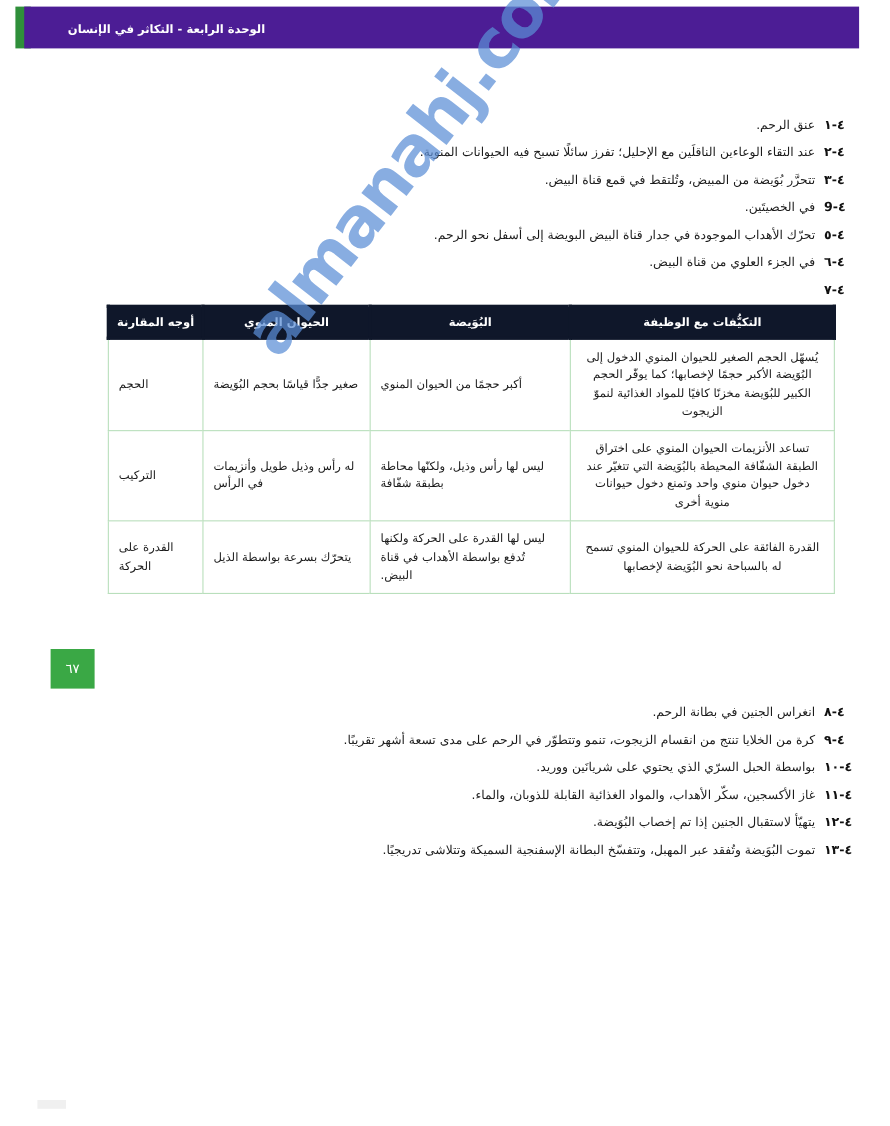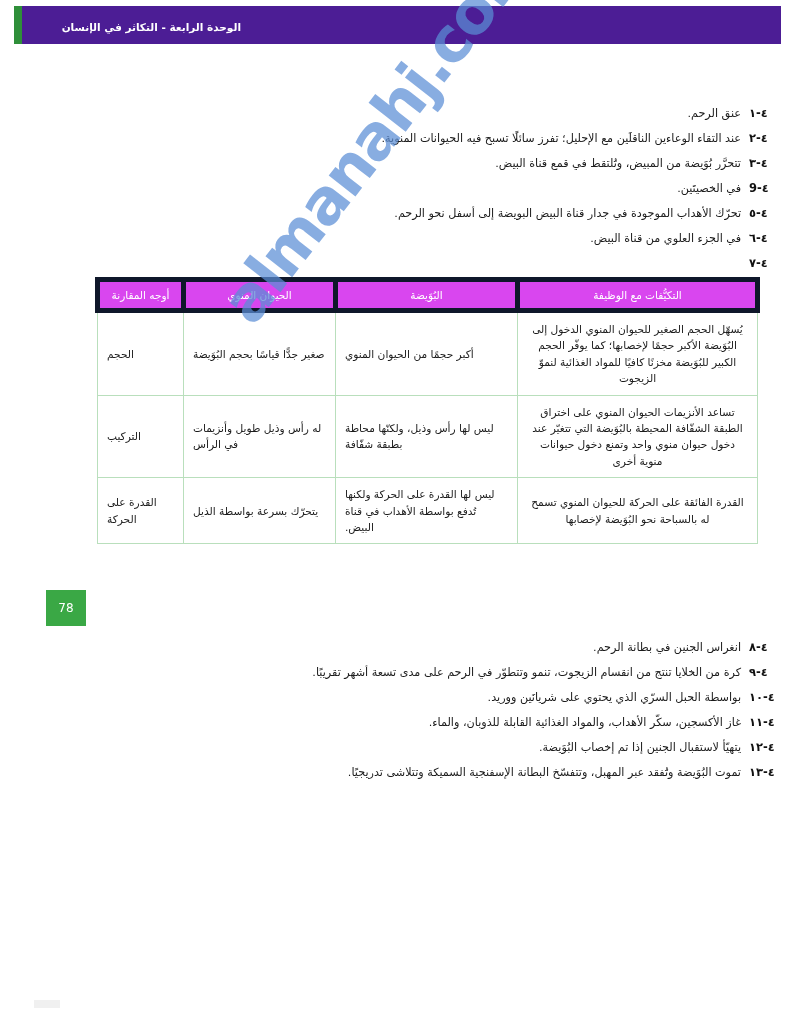--- a/index.html
+++ b/index.html
@@ -105,26 +105,26 @@
   .cmp-table {
     position: absolute;
     top: 277px;
     right: 49px;
     width: 660px;
     border-collapse: collapse;
     direction: rtl;
     table-layout: fixed;
   }
   .cmp-table th {
-    background: #d946ef;
+    background: #0f172a;
     color: #ffffff;
     font-size: 10.5px;
-    font-weight: normal;
+    font-weight: bold;
     padding: 7px 4px;
-    border: 5px solid #0f172a;
+    border: 3px solid #0f172a;
     text-align: center;
     vertical-align: middle;
   }
   .cmp-table td {
     border: 1px solid #b9dfbc;
     font-size: 10.6px;
     line-height: 1.55;
     color: #1b1b1b;
     padding: 8px 9px;
     text-align: left;
@@ -253,21 +253,21 @@
       </tr>
       <tr>
         <td class="cell-adapt">القدرة الفائقة على الحركة للحيوان المنوي تسمح له بالسباحة نحو البُوَيضة لإخصابها</td>
         <td>ليس لها القدرة على الحركة ولكنها تُدفع بواسطة الأهداب في قناة البيض.</td>
         <td>يتحرّك بسرعة بواسطة الذيل</td>
         <td>القدرة على الحركة</td>
       </tr>
     </tbody>
   </table>
 
-  <div class="page-badge">78</div>
+  <div class="page-badge">٦٧</div>
 
   <div class="answers bot">
     <div class="ans-row short">
       <div class="ans-num">٤-٨</div>
       <div class="ans-txt">انغراس الجنين في بطانة الرحم.</div>
     </div>
     <div class="ans-row">
       <div class="ans-num">٤-٩</div>
       <div class="ans-txt">كرة من الخلايا تنتج من انقسام الزيجوت، تنمو وتتطوّر في الرحم على مدى تسعة أشهر تقريبًا.</div>
     </div>

